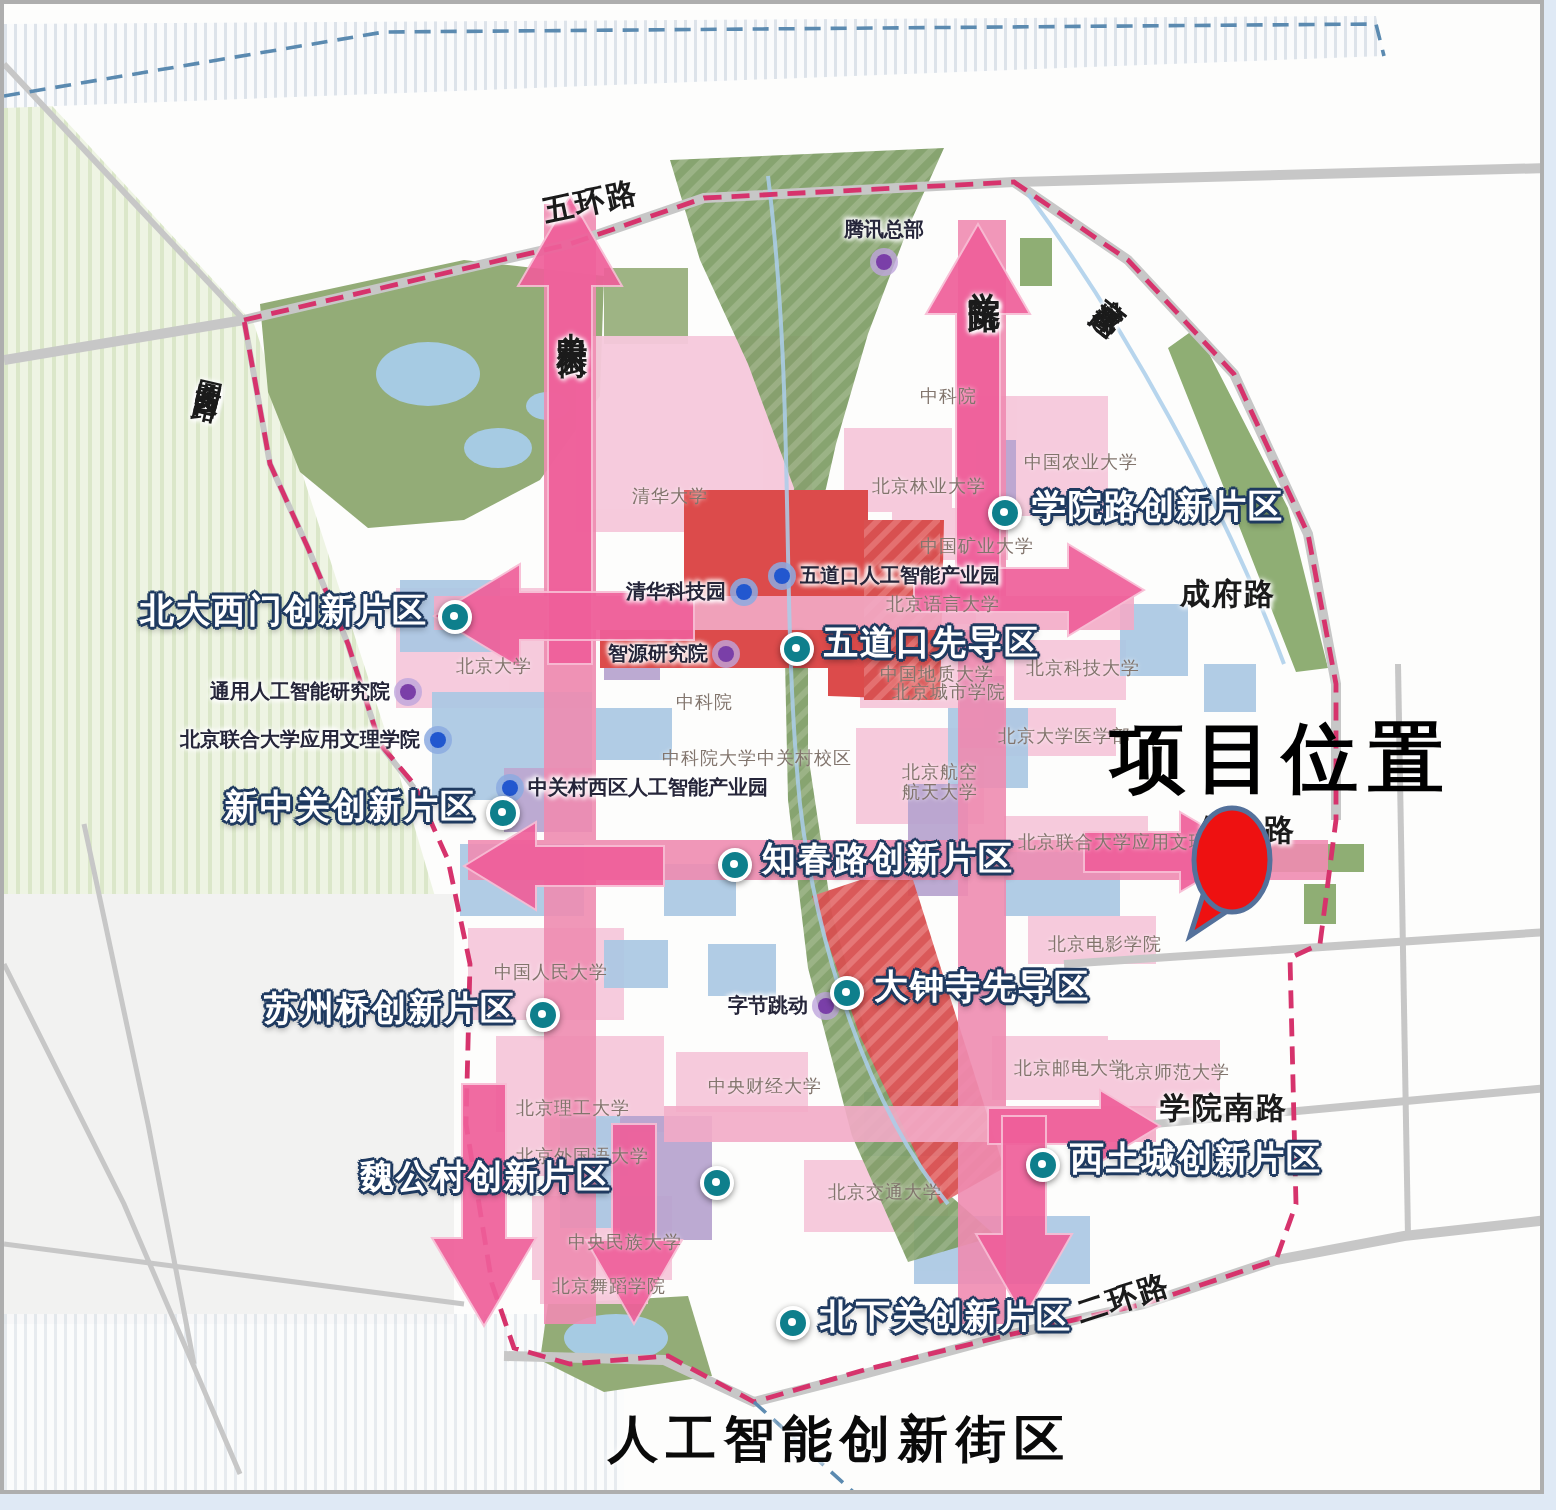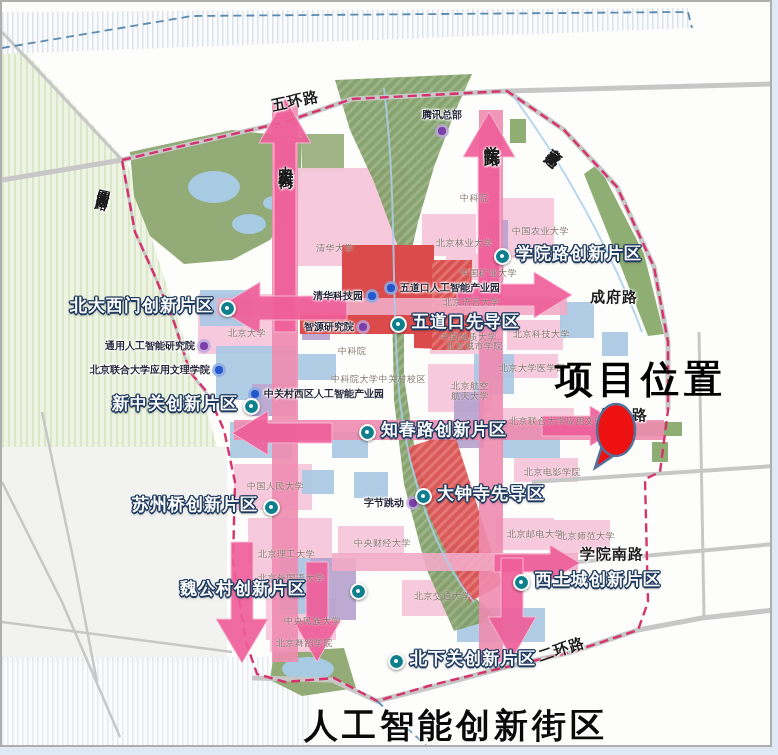--- a/index.html
+++ b/index.html
@@ -24,21 +24,21 @@
   .pdot{flex:none;width:8px;height:8px;border-radius:50%;}
   .poi.blue .pdot{background:var(--poi-blue,#2257cf);box-shadow:0 0 0 3px rgba(140,170,225,.85);}
   .poi.purple .pdot{background:var(--poi-purple,#7a3fa8);box-shadow:0 0 0 3px rgba(190,165,220,.8);}
   .poi.dot-right .pdot{order:2;}
   .campus{position:absolute;z-index:3;font-size:9px;color:#82756d;white-space:nowrap;letter-spacing:.5px;
     text-shadow:0 0 2px rgba(255,255,255,.9);}
   .project-label{position:absolute;left:553px;top:352px;z-index:9;font-size:38px;font-weight:900;
     letter-spacing:5px;color:#000;white-space:nowrap;}
   .marker{position:absolute;left:588px;top:396px;z-index:8;}
   .district-title{position:absolute;left:302px;top:701px;z-index:9;font-family:"DejaVu Serif",serif;
-    font-size:34px;font-weight:700;letter-spacing:4px;color:#0a0a0a;white-space:nowrap;
+    font-size:25px;font-weight:700;letter-spacing:4px;color:#0a0a0a;white-space:nowrap;
     text-shadow:0 0 3px #fff,0 0 5px #fff;}
 </style>
 <style>
   .pk{fill:var(--campus-pink);} .bl{fill:var(--block-blue);} .pu{fill:var(--block-purple);}
   .red{fill:var(--zone-red);} .band{fill:var(--road-band-pink);} .band2{fill:var(--road-band-light);}
   .rd{stroke:#c7c7c7;fill:none;} .stream{fill:none;stroke:#aaceea;stroke-width:2;opacity:.85;}
   .bnd{fill:none;stroke:var(--boundary);stroke-width:2.4;stroke-dasharray:9 5;}
   .bdash{fill:none;stroke:#5b8ab0;stroke-width:1.8;stroke-dasharray:8 5;}
   .arw{fill:var(--arrow-pink);stroke:#f8bcd4;stroke-width:1;opacity:.92;}</style></head>
 <body>

